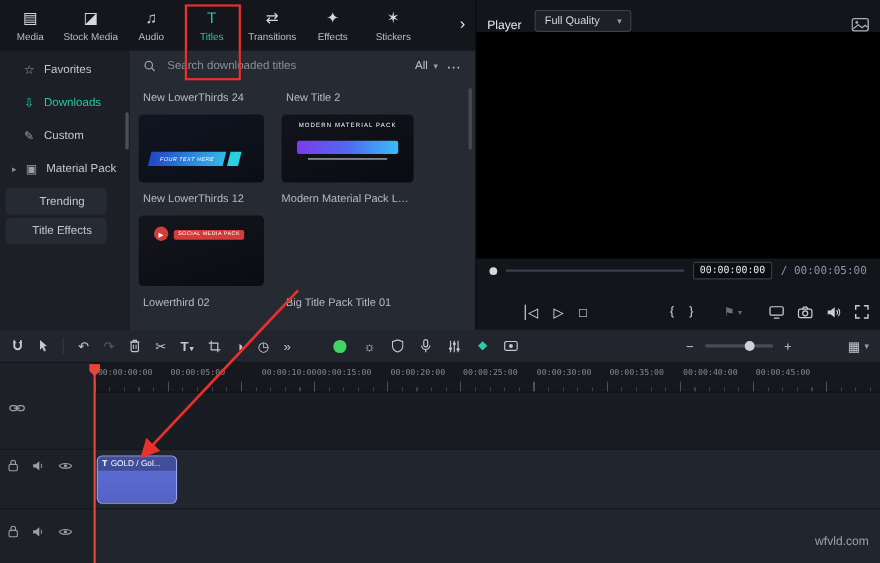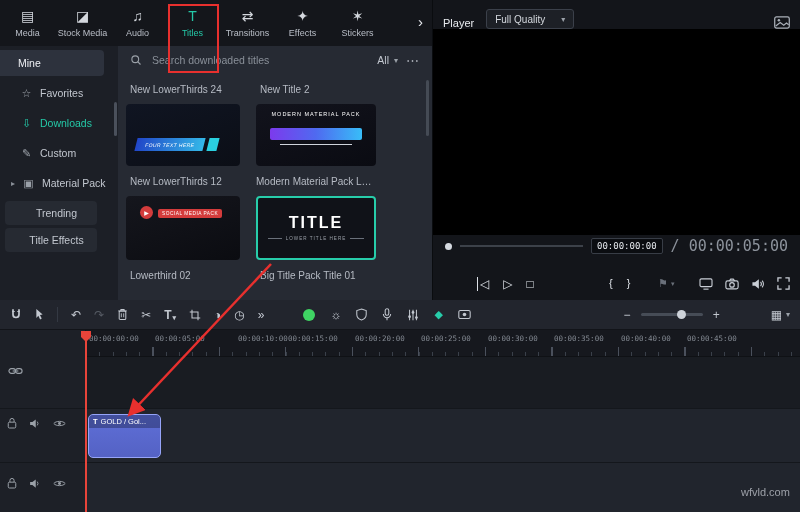--- a/index.html
+++ b/index.html
@@ -21,21 +21,21 @@
   .player-head{height:29px;display:flex;align-items:flex-end;padding:0 10px;gap:12px;}
   .player-title{font-size:11px;color:#e8ebef;}
   .quality{display:flex;align-items:center;gap:16px;background:#1d2026;border:1px solid #3b404a;border-radius:3px;height:18px;padding:0 8px;font-size:10px;color:#d4d8de;cursor:pointer;}
   .quality .caret{font-size:8px;color:#9aa0a8;}
   .pic-icon{margin-left:auto;display:flex;cursor:pointer;}
   .video{height:206px;background:#000;}
   .scrub{display:flex;align-items:center;gap:8px;padding:0 12px;height:22px;}
   .scrub-dot{width:7px;height:7px;border-radius:50%;background:#d5d9df;cursor:pointer;}
   .scrub-line{flex:1;height:2px;background:#3c4149;cursor:pointer;}
   .timebox{background:#0b0d11;border:1px solid #383d46;border-radius:2px;font-size:9px;padding:2px 5px;color:#e6e9ee;}
-  .timetotal{font-size:15px;color:#8d939c;}
+  .timetotal{font-size:10px;color:#8d939c;}
   .controls{position:relative;height:43px;}
   .ctrl-left{position:absolute;left:44px;top:20px;display:flex;gap:14px;font-size:12px;color:#dde1e7;}
   .ctrl-left span{cursor:pointer;}
   .prev{border-left:1.5px solid #dde1e7;padding-left:2px;}
   .ctrl-mid{position:absolute;left:176px;top:20px;display:flex;gap:14px;font-size:11px;color:#dde1e7;}
   .ctrl-mid span{cursor:pointer;}
   .flag-wrap{position:absolute;left:225px;top:20px;display:flex;gap:3px;color:#6a707a;font-size:11px;cursor:pointer;}
   .flag-wrap .caret{font-size:7px;margin-top:3px;}
   .ctrl-right{position:absolute;right:10px;top:20px;display:flex;gap:12px;align-items:center;}
   .ctrl-right span{display:flex;cursor:pointer;}
@@ -236,23 +236,20 @@
           <svg width="13" height="13" viewBox="0 0 14 14">
               <path d="M1 5V1h4M9 1h4v4M13 9v4H9M5 13H1V9" fill="none" stroke="#c9ced6" stroke-width="1.4"></path>
             </svg>
         </span>
       </div>
     </div>
   </div>
 
   <div class="media-panel">
     <div class="sidebar">
-      <div class="side-item mine">
-        <span>Mine</span>
-      </div>
       <div class="side-item">
         <span class="sicon">☆</span>
         <span>Favorites</span>
       </div>
       <div class="side-item teal">
         <span class="sicon">⇩</span>
         <span>Downloads</span>
       </div>
       <div class="side-item">
         <span class="sicon">✎</span>
@@ -299,24 +296,20 @@
         <span class="mmp-text">MODERN MATERIAL PACK</span>
         <span class="mmp-band"></span>
         <span class="mmp-line"></span>
       </div>
       <span class="grid-label lab3">New LowerThirds 12</span>
       <span class="grid-label lab4">Modern Material Pack Lowe...</span>
 
       <div class="thumb t3">
         <span class="smp-dot">▶</span>
         <span class="smp-badge">SOCIAL MEDIA PACK</span>
-      </div>
-      <div class="thumb t4 selected">
-        <span class="t4-title">TITLE</span>
-        <span class="t4-sub">LOWER TITLE HERE</span>
       </div>
       <span class="grid-label lab5">Lowerthird 02</span>
       <span class="grid-label lab6">Big Title Pack Title 01</span>
 
       <span class="content-scroll"></span>
     </div>
   </div>
 
   <div class="timeline">
     <div class="tl-toolbar">

